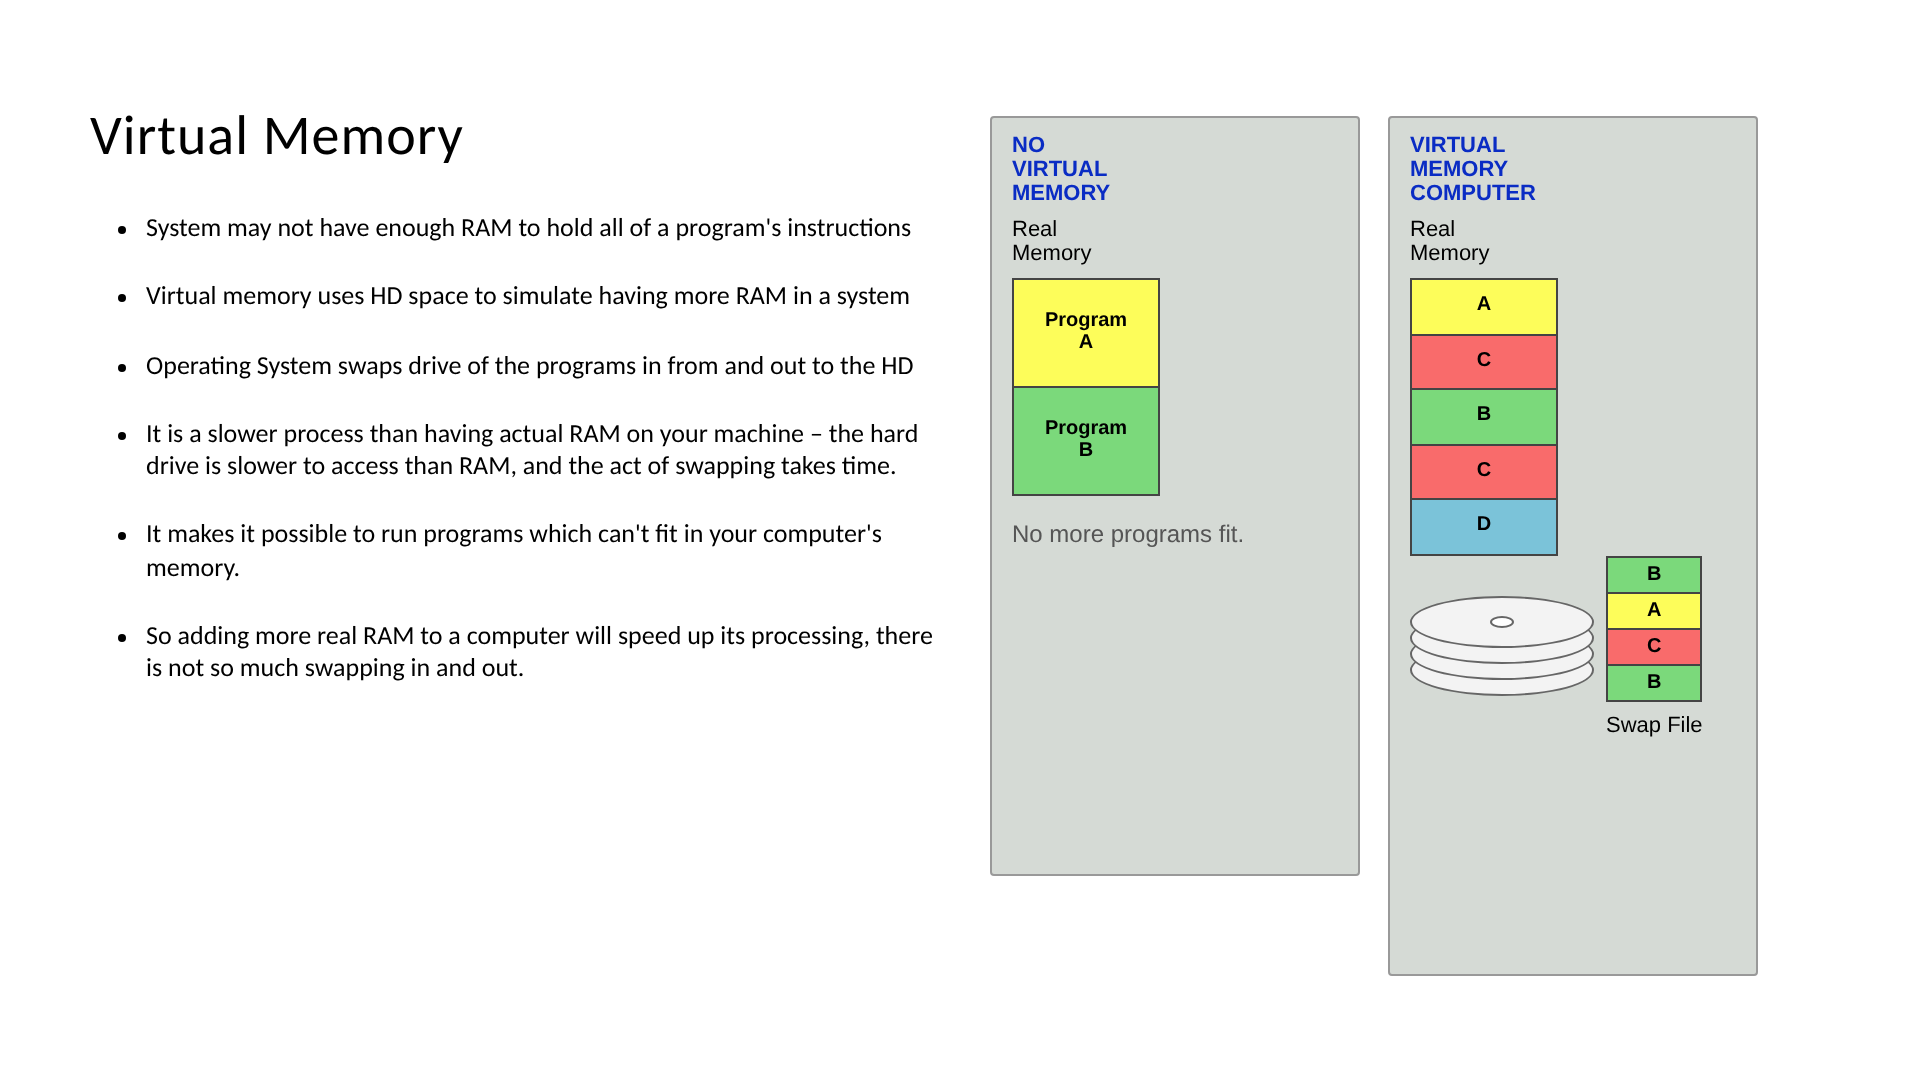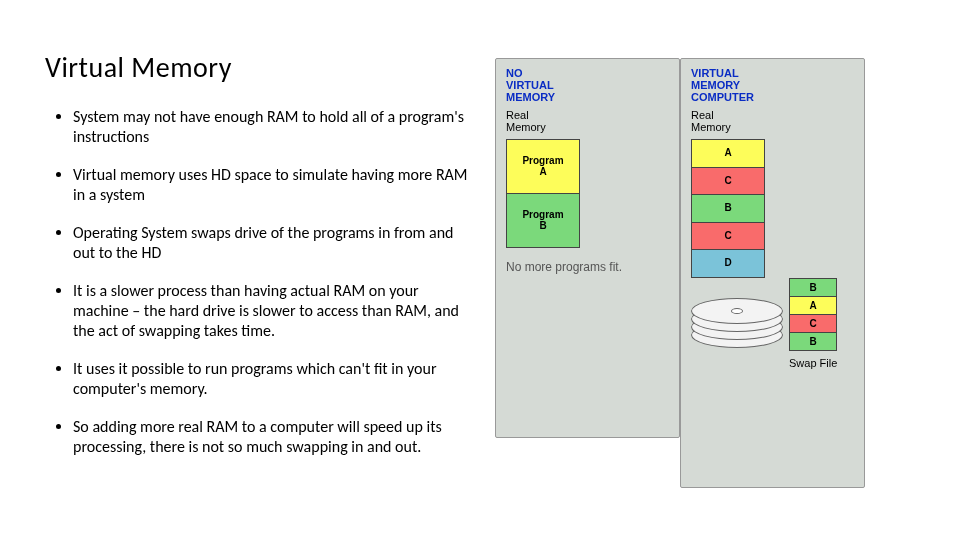--- a/index.html
+++ b/index.html
@@ -28,28 +28,28 @@
     font-weight: 400;
     font-family: "Calibri Light", Calibri, sans-serif;
     margin-bottom: 22px;
     letter-spacing: 0.5px;
   }
   .bullets {
     list-style: disc;
     padding-left: 28px;
   }
   .bullets li {
-    font-size: 16px;
+    font-size: 13px;
     line-height: 1.25;
     margin-bottom: 18px;
   }
   .right {
     flex: 0 0 400px;
     display: flex;
-    gap: 0;
+    gap: 14px;
     align-items: flex-start;
     padding-top: 8px;
   }
   .panel {
     border: 1px solid #999;
     background: #d5dad5;
     border-radius: 2px;
     width: 185px;
     padding: 8px 10px 10px 10px;
     display: flex;
@@ -161,21 +161,21 @@
 <body>
 
 <div class="slide">
   <div class="left">
     <h1 class="title">Virtual Memory</h1>
     <ul class="bullets">
       <li>System may not have enough RAM to hold all of a program's instructions</li>
       <li>Virtual memory uses HD space to simulate having more RAM in a system</li>
       <li>Operating System swaps drive of the programs in from and out to the HD</li>
       <li>It is a slower process than having actual RAM on your machine – the hard drive is slower to access than RAM, and the act of swapping takes time.</li>
-      <li>It uses it possible to run programs which can't fit in your computer's memory.</li>
+      <li>It makes it possible to run programs which can't fit in your computer's memory.</li>
       <li>So adding more real RAM to a computer will speed up its processing, there is not so much swapping in and out.</li>
     </ul>
   </div>
 
   <div class="right">
 
     <div class="panel panel-left">
       <div class="panel-header">NO
 VIRTUAL
 MEMORY</div>

